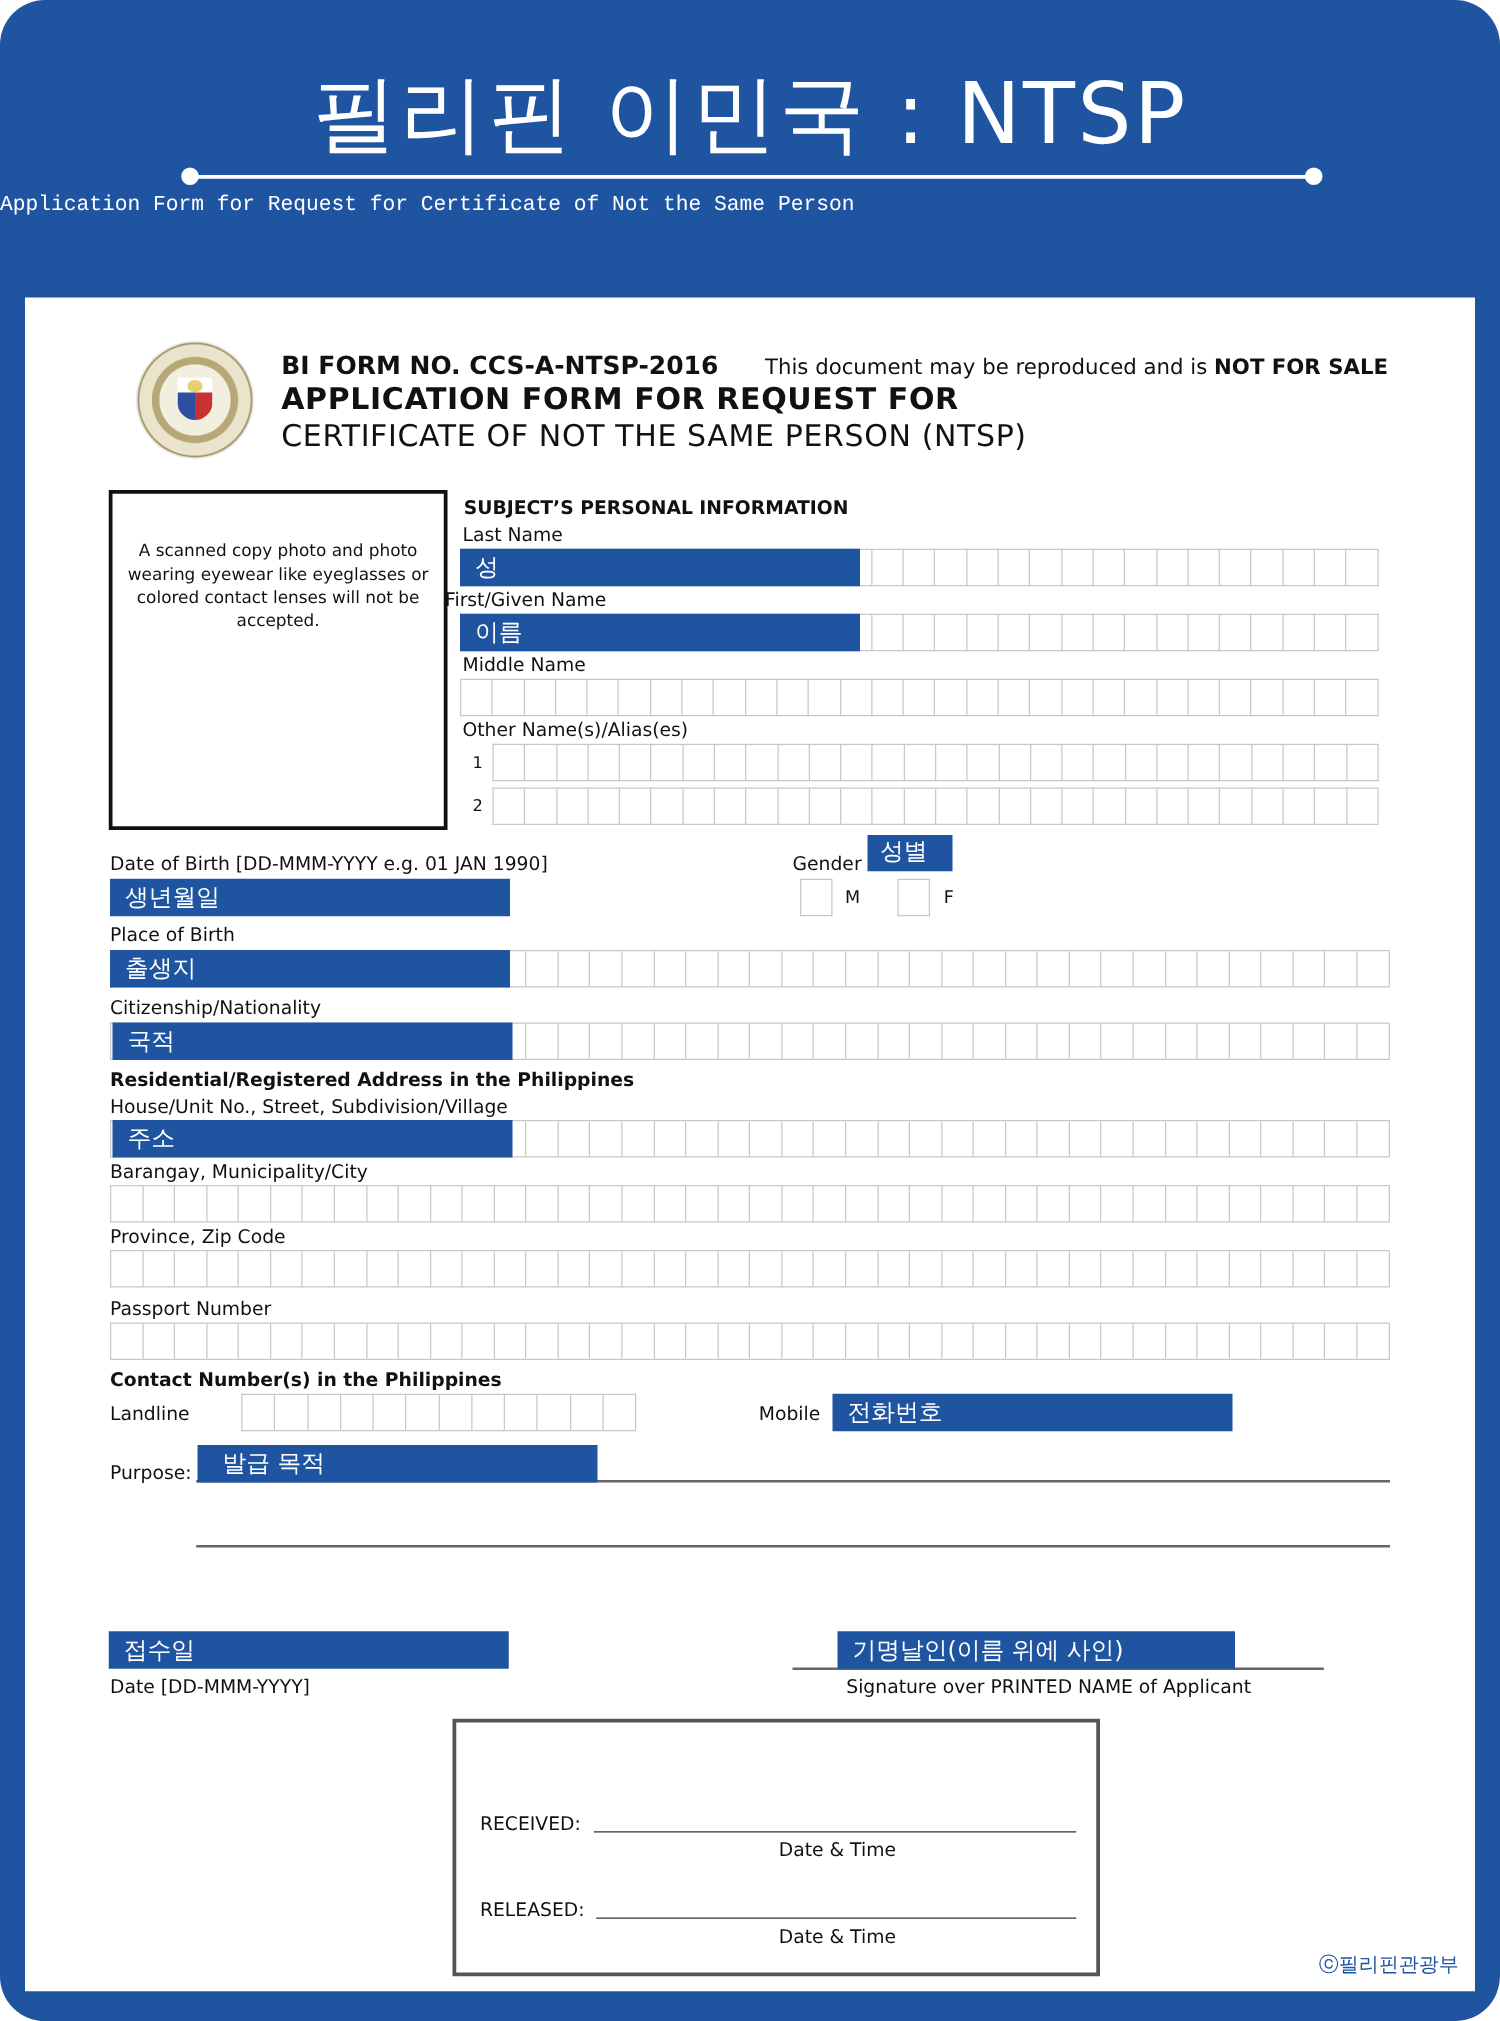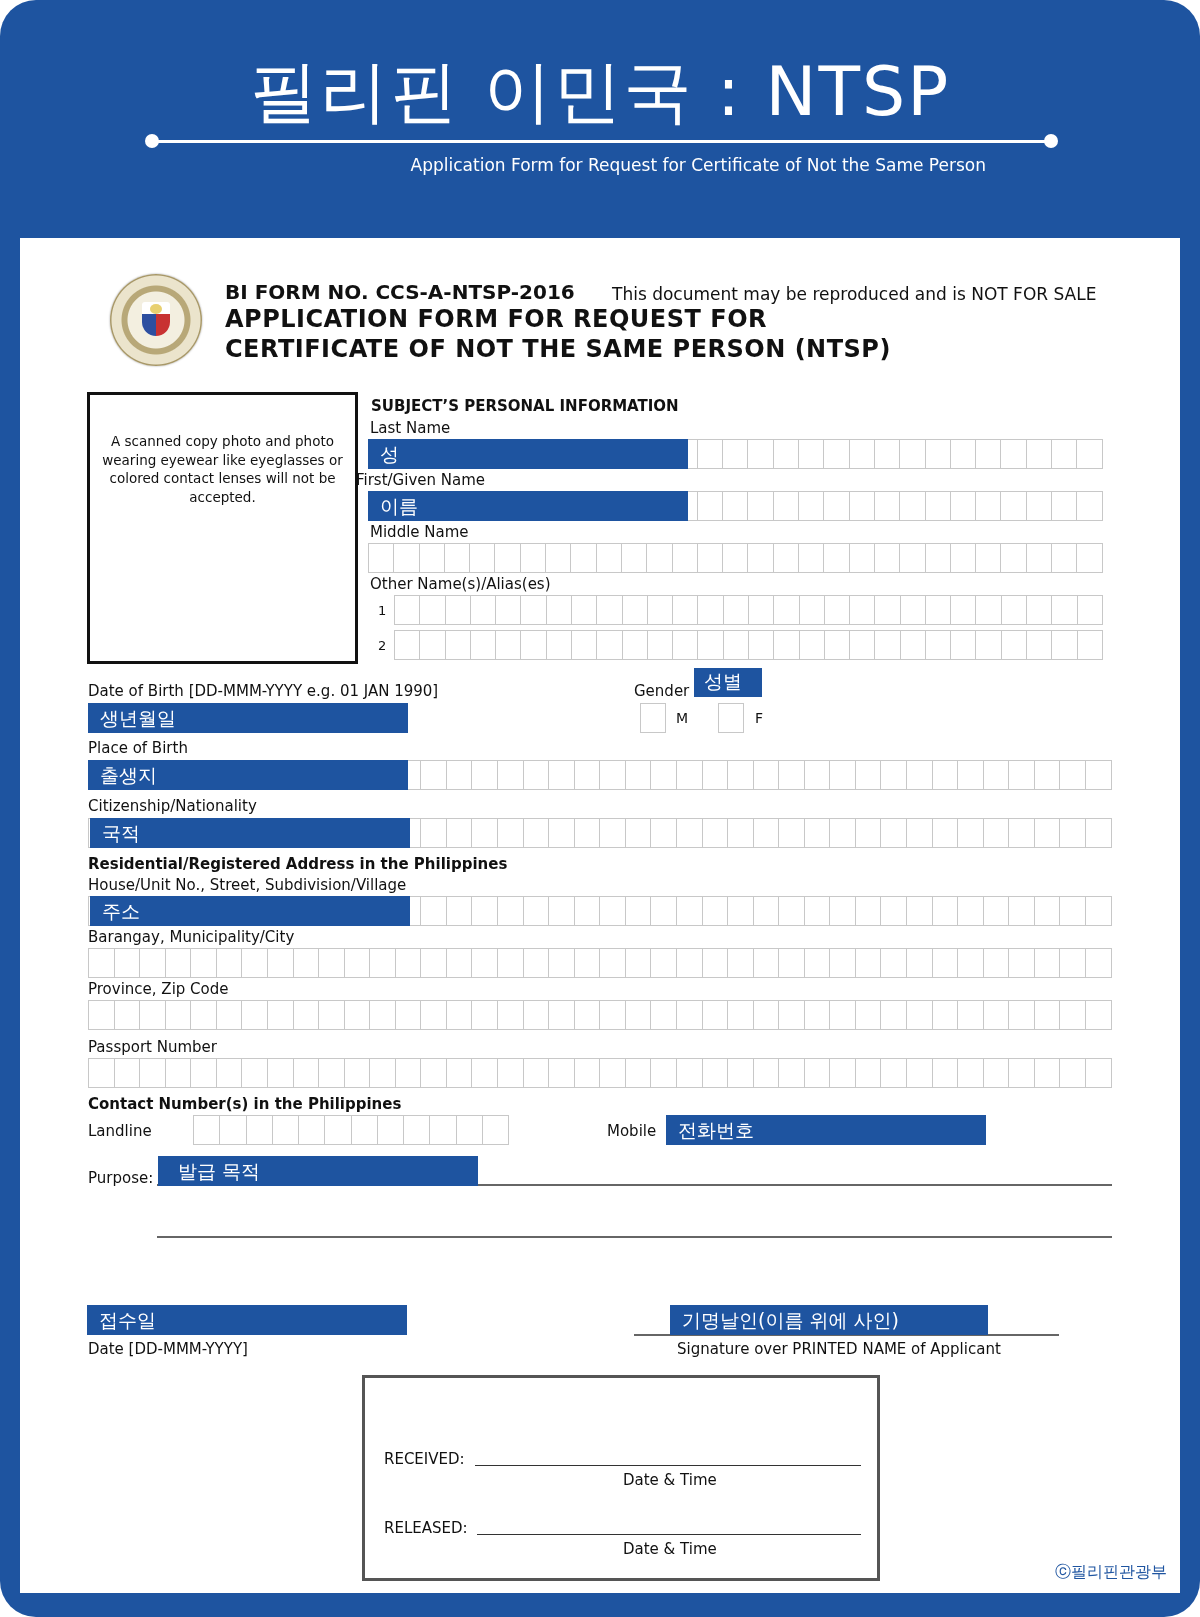--- a/index.html
+++ b/index.html
@@ -1,34 +1,34 @@
 <!DOCTYPE html>
 <html><head>
 <meta charset="utf-8">
 <style>
   html, body { margin:0; padding:0; }
   body { width:1200px; height:1617px; background:#fff; font-family:"DejaVu Sans", sans-serif; color:#111; position:relative; overflow:hidden; }
   .frame { position:absolute; left:0; top:0; width:1200px; height:1617px; background:#1e54a0; border-radius:36px; }
   .hero-title { position:absolute; left:0; width:1200px; top:52px; text-align:center; color:#fff; font-family:"DejaVu Sans", sans-serif; font-size:68px; letter-spacing:2px; line-height:80px; }
   .hero-line { position:absolute; left:152px; top:140px; width:898px; height:3px; background:#fff; }
   .hero-dot { position:absolute; width:14px; height:14px; border-radius:50%; background:#fff; top:134px; }
-  .hero-sub { position:absolute; left:0; width:986px; top:155px; text-align:right; color:#fff; font-size:17px; }
+  .hero-sub { position:absolute; left:0; width:986px; top:155px; text-align:left; color:#fff; font-size:17px;font-family:Liberation Mono, monospace; }
   .paper { position:absolute; left:20px; top:238px; width:1160px; height:1355px; background:#fff; }
 
   .abs { position:absolute; }
   .seal { position:absolute; left:110px; top:274px; width:92px; height:92px; border-radius:50%; background:radial-gradient(circle at 50% 50%, #f3efe0 0 28px, #b8a878 29px 34px, #ebe4cc 35px 44px, #a89868 45px 46px); box-shadow:0 0 2px #999; }
   .seal .shield { position:absolute; left:32px; top:28px; width:28px; height:34px; border-radius:3px 3px 14px 14px; overflow:hidden; background:#fff; }
   .seal .shield .b { position:absolute; left:0; top:12px; width:14px; height:22px; background:#2d4fa0; }
   .seal .shield .r { position:absolute; left:14px; top:12px; width:14px; height:22px; background:#c83232; }
   .seal .shield .s { position:absolute; left:8px; top:2px; width:12px; height:10px; background:#e8d070; border-radius:50%; }
   .formno { left:225px; top:280px; font-size:20px; font-weight:bold; }
   .formno-note { left:612px; top:284px; font-size:17px; }
-  .formno-note b { font-weight:normal; }
+  .formno-note b { font-weight:bold; }
   .title1 { left:225px; top:305px; font-size:24px; font-weight:bold; letter-spacing:0.5px; }
-  .title2 { left:225px; top:335px; font-size:24px; font-weight:bold; letter-spacing:0.5px; }
+  .title2 { left:225px; top:335px; font-size:24px; font-weight:normal; letter-spacing:0.5px; }
 
   .photo-box { left:87px; top:392px; width:271px; height:272px; border:3px solid #111; box-sizing:border-box; text-align:center; font-size:13.5px; line-height:18.5px; padding:37px 12px 0; }
   .photo-box p { margin:0 0 10px 0; }
 
   .lbl { position:absolute; font-size:15px; color:#111; }
   .lbl-b { position:absolute; font-size:15px; font-weight:bold; color:#111; }
   .grid { position:absolute; display:flex; height:30px; border-top:1px solid #c8c8c8; border-bottom:1px solid #c8c8c8; border-left:1px solid #c8c8c8; box-sizing:border-box; }
   .grid .cell { flex:0 0 auto; width:25.4px; height:100%; border-right:1px solid #c8c8c8; box-sizing:border-box; }
   .bluebar { position:absolute; background:#1e54a0; color:#fff; font-size:19px; height:30px; line-height:30px; padding-left:12px; box-sizing:border-box; }
   .checkbox { position:absolute; width:26px; height:30px; border:1px solid #c8c8c8; box-sizing:border-box; }

